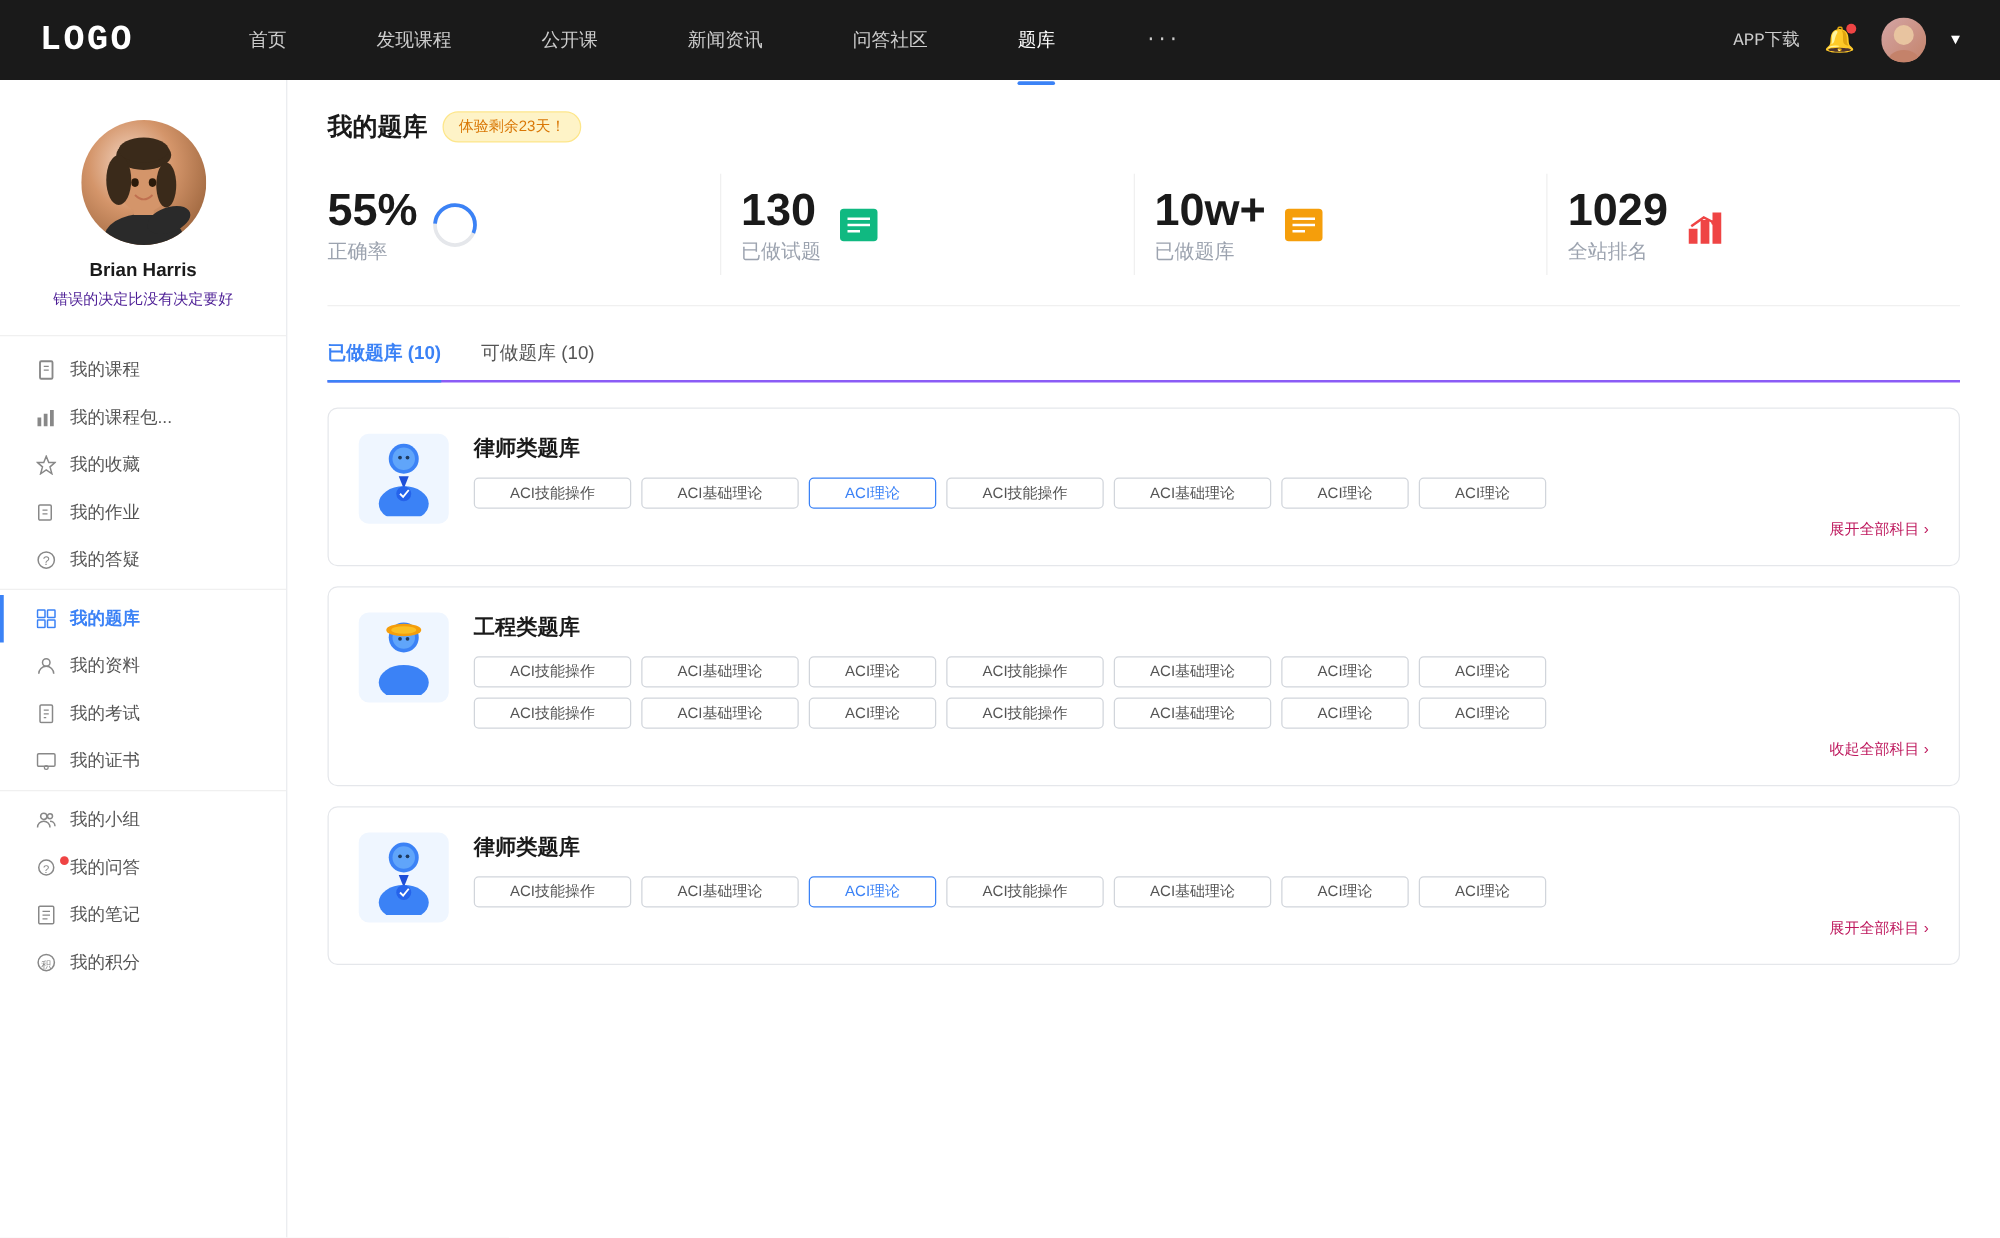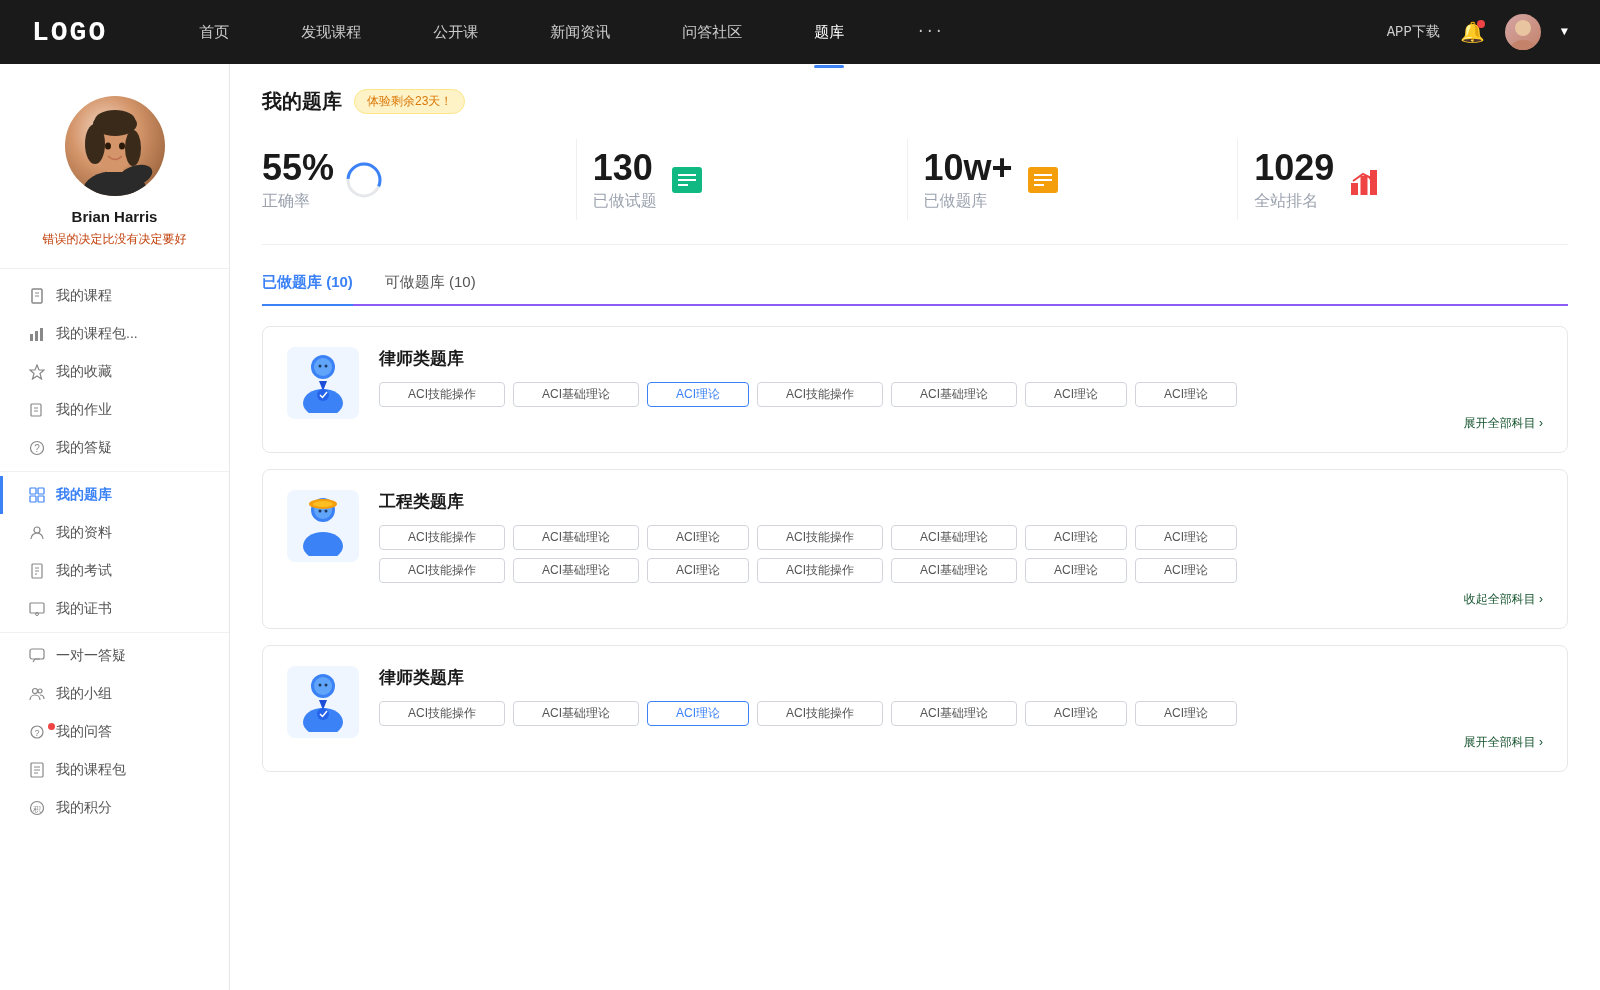--- a/index.html
+++ b/index.html
@@ -126,21 +126,21 @@
     }
     
     .sidebar-username {
       font-size: 15px;
       font-weight: 600;
       color: #1a1a1a;
       margin-bottom: 6px;
     }
     .sidebar-slogan {
       font-size: 12px;
-      color: #c2410c;
+      color: #4c1d95;
       text-align: center;
     }
     .sidebar-menu {
       padding: 8px 0;
     }
     .sidebar-item {
       display: flex;
       align-items: center;
       gap: 10px;
       padding: 10px 28px;
@@ -305,21 +305,21 @@
       background: white;
     }
     .subject-tag.active {
       border-color: #3b82f6;
       color: #3b82f6;
       background: white;
     }
     .subject-expand {
       text-align: right;
       font-size: 12px;
-      color: #14532d;
+      color: #be185d;
       cursor: pointer;
       margin-top: 4px;
     }
   </style>
 </head>
 <body>
 
 <nav class="navbar">
   <div class="nav-logo">LOGO</div>
   <div class="nav-links">
@@ -476,29 +476,20 @@
           <svg width="16" height="16" viewBox="0 0 16 16" fill="none">
               <rect x="1" y="2" width="14" height="10" rx="1" stroke="#888" stroke-width="1.2"></rect>
               <circle cx="8" cy="13" r="1.5" stroke="#888" stroke-width="1"></circle>
             </svg>
         </span>
         <span>我的证书</span>
       </div>
 
       <hr class="sidebar-divider">
 
-      <div class="sidebar-item">
-        <span class="sidebar-icon">
-          <svg width="16" height="16" viewBox="0 0 16 16" fill="none">
-              <rect x="1" y="1" width="14" height="10" rx="2" stroke="#888" stroke-width="1.2"></rect>
-              <path d="M4 14l2-3h5" stroke="#888" stroke-width="1.2" fill="none"></path>
-            </svg>
-        </span>
-        <span>一对一答疑</span>
-      </div>
 
       <div class="sidebar-item">
         <span class="sidebar-icon">
           <svg width="16" height="16" viewBox="0 0 16 16" fill="none">
               <circle cx="6" cy="5" r="2.5" stroke="#888" stroke-width="1.2"></circle>
               <circle cx="11" cy="5" r="2" stroke="#888" stroke-width="1.2"></circle>
               <path d="M1 14c0-2.8 2.2-5 5-5s5 2.2 5 5" stroke="#888" stroke-width="1.2"></path>
               <path d="M11 9c1.7 0 4 1 4 4" stroke="#888" stroke-width="1.2"></path>
             </svg>
         </span>
@@ -518,21 +509,21 @@
 
       <div class="sidebar-item">
         <span class="sidebar-icon">
           <svg width="16" height="16" viewBox="0 0 16 16" fill="none">
               <rect x="2" y="1" width="12" height="14" rx="1" stroke="#888" stroke-width="1.2"></rect>
               <line x1="5" y1="5" x2="11" y2="5" stroke="#888" stroke-width="1"></line>
               <line x1="5" y1="8" x2="11" y2="8" stroke="#888" stroke-width="1"></line>
               <line x1="5" y1="11" x2="9" y2="11" stroke="#888" stroke-width="1"></line>
             </svg>
         </span>
-        <span>我的课程包</span>
+        <span>我的笔记</span>
       </div>
 
       <div class="sidebar-item">
         <span class="sidebar-icon">
           <svg width="16" height="16" viewBox="0 0 16 16" fill="none">
               <circle cx="8" cy="8" r="6.5" stroke="#888" stroke-width="1.2"></circle>
               <text x="8" y="12" text-anchor="middle" font-size="8" fill="#888">积</text>
             </svg>
         </span>
         <span>我的积分</span>

